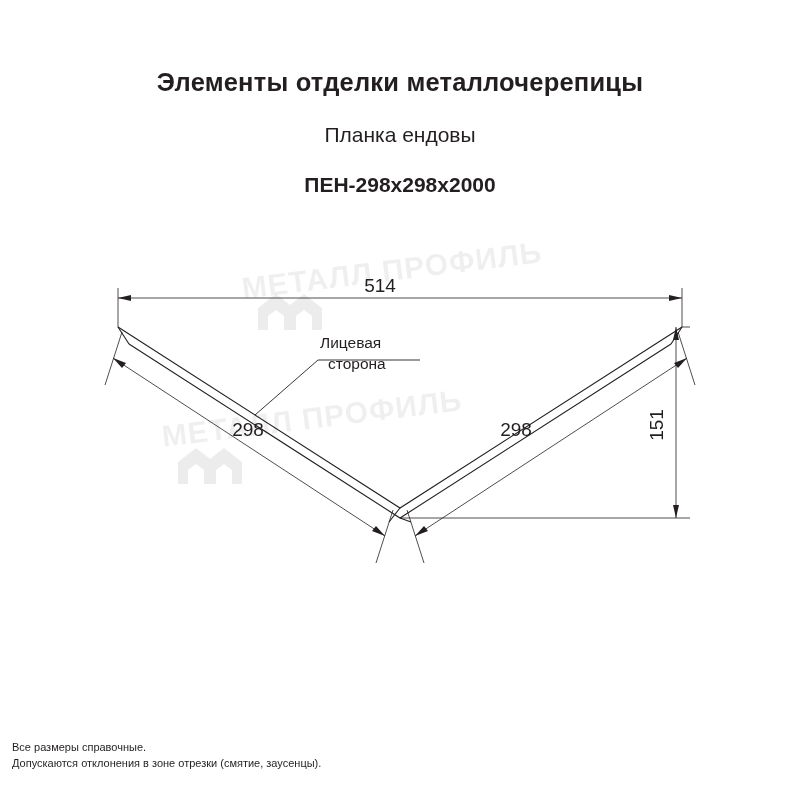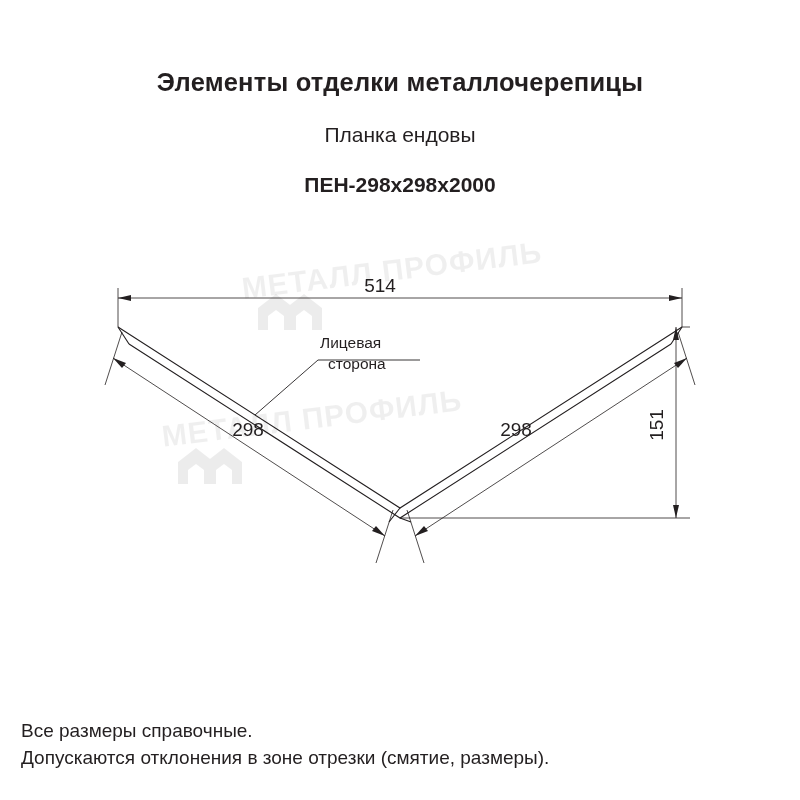--- a/index.html
+++ b/index.html
@@ -59,23 +59,23 @@
     top: 210px;
     left: 0;
     width: 800px;
     height: 440px;
   }
   .drawing svg {
     display: block;
   }
   .footer {
     position: absolute;
-    left: 21px;
+    left: 12px;
     bottom: 28px;
-    font-size: 19px;
+    font-size: 11px;
     line-height: 1.45;
   }
   .footer div {
     white-space: nowrap;
   }
   .wm {
     position: absolute;
     color: #000;
     opacity: 0.06;
     font-weight: bold;
@@ -192,16 +192,16 @@
       <text class="dim-text" x="663" y="215" text-anchor="middle" transform="rotate(-90 663 215)">151</text>
 
     </svg>
   </div>
 
   <div class="wm wm-1">МЕТАЛЛ ПРОФИЛЬ</div>
   <div class="wm wm-2">МЕТАЛЛ ПРОФИЛЬ</div>
 
   <div class="footer">
     <div>Все размеры справочные.</div>
-    <div>Допускаются отклонения в зоне отрезки (смятие, размеры).</div>
+    <div>Допускаются отклонения в зоне отрезки (смятие, заусенцы).</div>
   </div>
 
 </div>
 
 </body></html>

